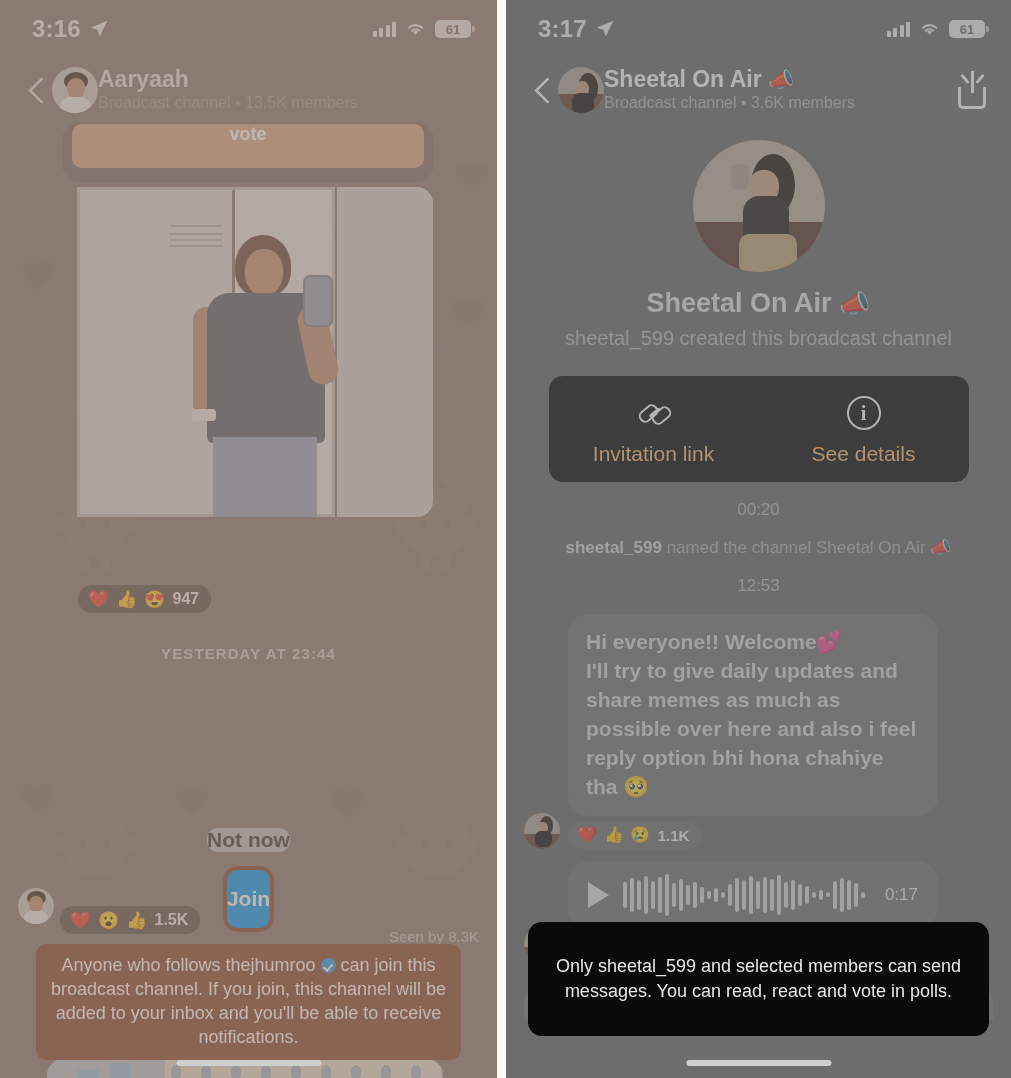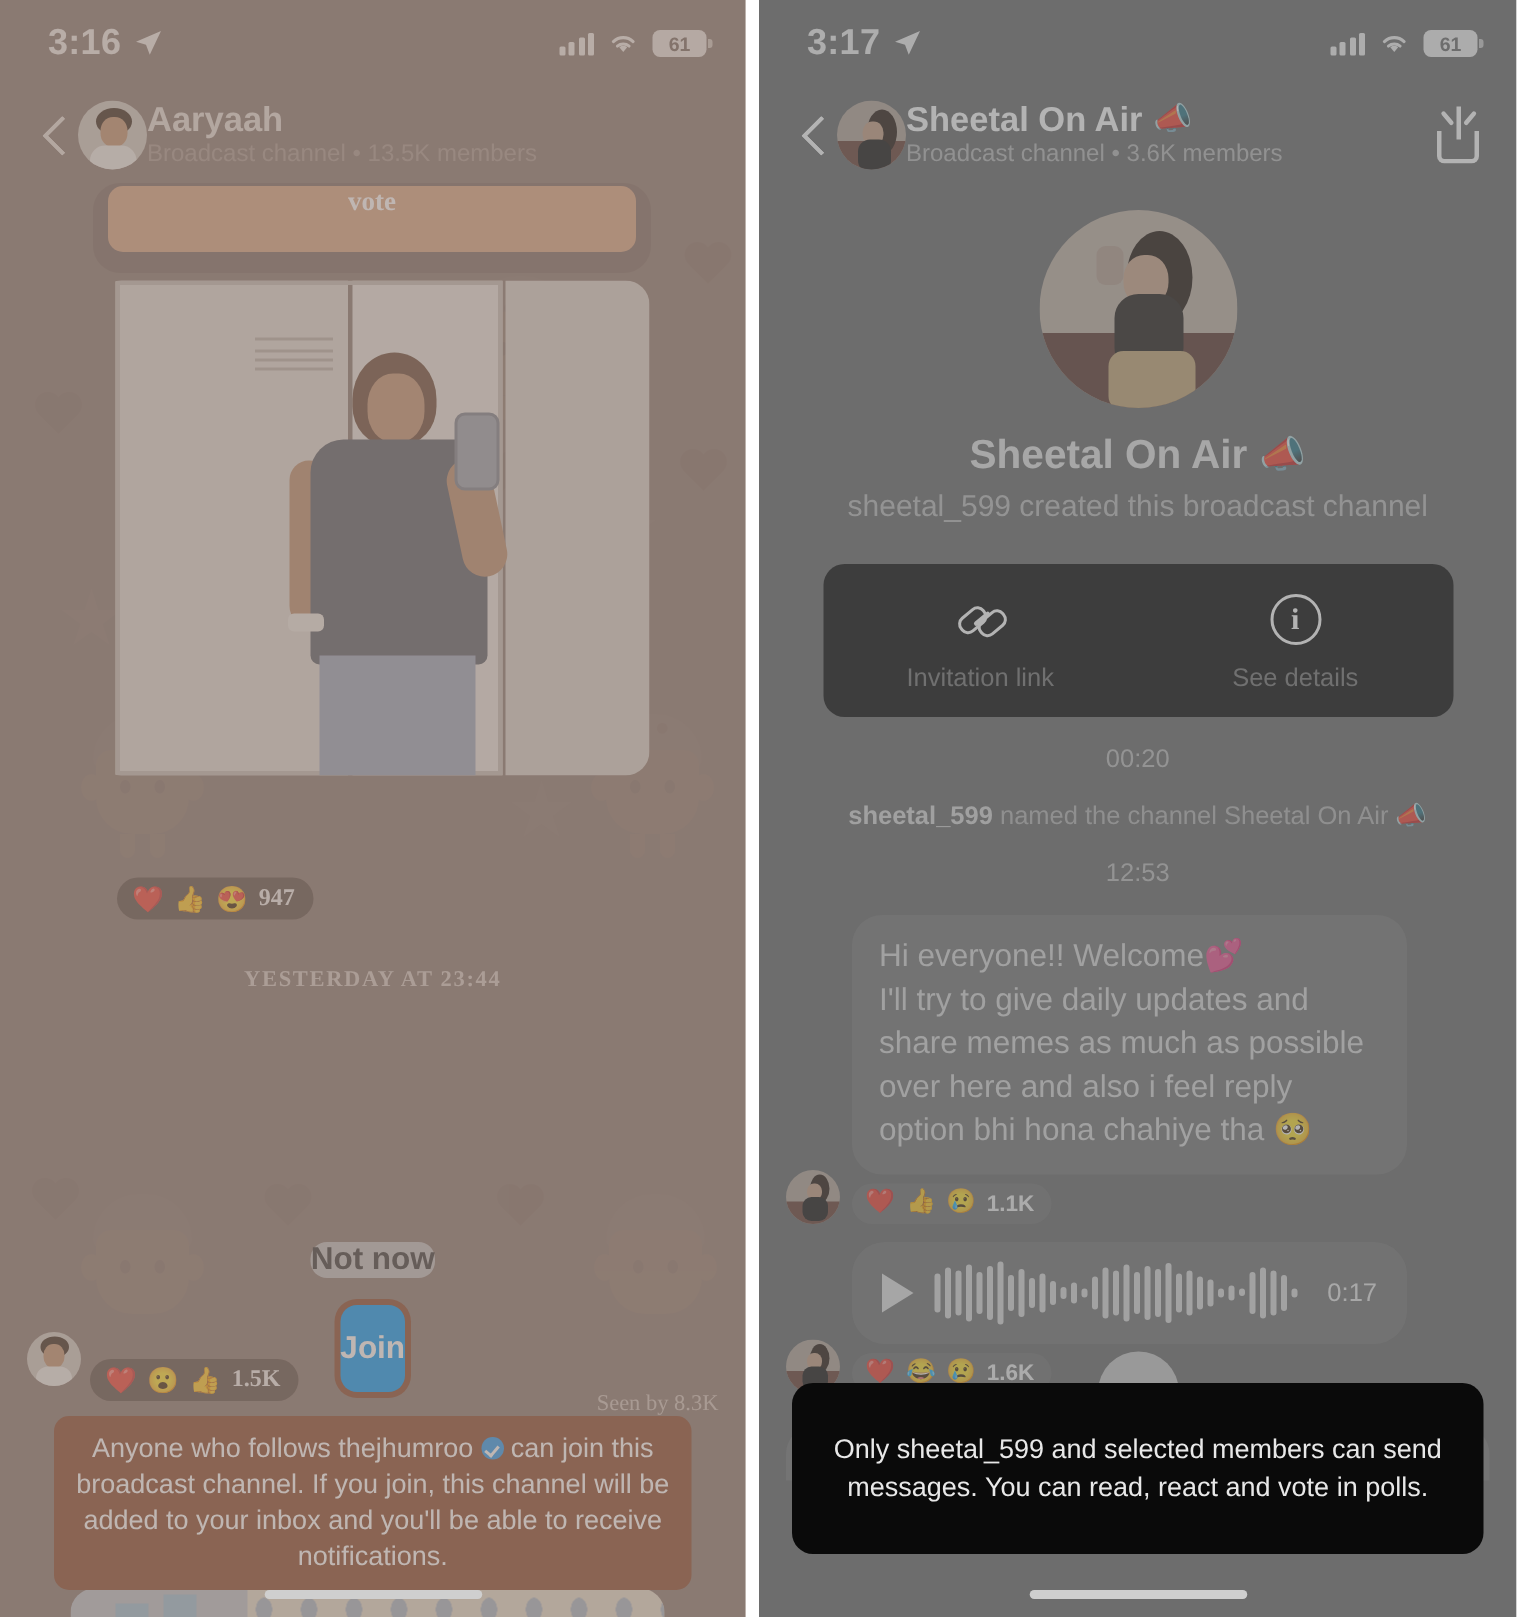--- a/index.html
+++ b/index.html
@@ -87,21 +87,21 @@
   .share-btn { width:34px; height:38px; flex:none; position:relative; cursor:pointer; color:#fff; }
   .share-btn .box { position:absolute; bottom:0; left:3px; width:28px; height:22px;
     border:3px solid currentColor; border-top:none; border-radius:0 0 5px 5px; }
   .share-btn .arw { position:absolute; top:0; left:15.5px; width:3px; height:22px; background:currentColor; }
   .share-btn .arw::before, .share-btn .arw::after{ content:""; position:absolute; top:1px; width:3px; height:11px; background:currentColor; border-radius:2px; }
   .share-btn .arw::before{ left:-4px; transform:rotate(-40deg); transform-origin:bottom; }
   .share-btn .arw::after { left:4px;  transform:rotate(40deg);  transform-origin:bottom; }
   .megaphone { font-size:21px; line-height:1; }
 
   
-  .chat-left { position:relative; z-index:10; height:calc(1078px - 58px - 72px);font-family:Liberation Serif, serif; }
+  .chat-left { position:relative; z-index:10; height:calc(1078px - 58px - 72px); }
 
   .poll-stub { position:absolute; top:-8px; left:62px; width:372px; height:60px;
     background:rgba(120,104,95,0.62); border-radius:18px; }
   .poll-opt { position:absolute; top:2px; left:10px; right:10px; height:44px;
     background:#d8a684; border-radius:10px; display:flex; align-items:flex-start; justify-content:center;
     color:#fff; font-size:18px; font-weight:700; padding-top:0px; }
 
   .msg-row { position:absolute; display:flex; align-items:flex-end; gap:8px; }
   .row-avatar { width:36px; height:36px; border-radius:50%; flex:none; overflow:hidden; position:relative; }
 
@@ -171,21 +171,21 @@
   .chat-right { position:relative; z-index:10; padding:0 18px; }
   .ch-hero { text-align:center; padding-top:10px; }
   .hero-avatar { width:132px; height:132px; border-radius:50%; margin:0 auto; overflow:hidden; position:relative; }
   .hero-name { margin-top:16px; font-size:27px; font-weight:700; color:#e6e6e6;
     display:flex; align-items:center; justify-content:center; gap:8px; }
   .hero-sub { margin-top:8px; font-size:20px; color:#bdbdbd; }
 
   .action-card { margin:26px auto 0 auto; width:420px; background:#0a0a0a; border-radius:14px;
     display:flex; padding:20px 0 16px 0; }
   .action-item { flex:1; display:flex; flex-direction:column; align-items:center; gap:12px; cursor:pointer; }
-  .action-label { color:#737373; font-size:17px; }
+  .action-label { color:#fdba74; font-size:21px; }
   .ic { width:34px; height:34px; position:relative; color:#fff; }
   .ic-link::before, .ic-link::after { content:""; position:absolute; width:17px; height:9px;
     border:2.6px solid currentColor; border-radius:6px; }
   .ic-link::before{ left:1px; top:11px; transform:rotate(-40deg); }
   .ic-link::after { left:14px; top:13px; transform:rotate(-40deg); }
   .ic-link .bar { position:absolute; left:11px; top:15px; width:13px; height:2.6px; background:currentColor; transform:rotate(-40deg); border-radius:2px; }
   .ic-plus { border:2.6px dashed currentColor; border-radius:50%; }
   .ic-plus::before, .ic-plus::after { content:""; position:absolute; background:currentColor; border-radius:2px; }
   .ic-plus::before{ left:13.5px; top:7px; width:2.6px; height:15px; }
   .ic-plus::after { left:7px; top:13.5px; width:15px; height:2.6px; }
@@ -524,21 +524,21 @@
         <div class="r-avatar">
           <div class="pa">
             <div class="bgc" style="background:#b8a89c;"></div>
             <div class="bgc" style="background:#6f4438; top:60%;"></div>
             <div class="hair" style="left:16px; top:3px; width:13px; height:19px; background:#2c1c14;"></div>
             <div class="skin" style="left:14px; top:9px; width:10px; height:11px; background:#caa287;"></div>
             <div class="skin" style="left:11px; top:18px; width:17px; height:16px; background:#1e1a18; border-radius:6px;"></div>
           </div>
         </div>
         <div class="stack">
-          <div class="bubble" style="white-space:pre-line;">Hi everyone!! Welcome💕
+          <div class="bubble" style="white-space:pre-line;font-weight:bold;">Hi everyone!! Welcome💕
 I'll try to give daily updates and share memes as much as possible over here and also i feel reply option bhi hona chahiye tha 🥺</div>
           <div class="r-react">
             <span class="em">❤️</span>
             <span class="em">👍</span>
             <span class="em">😢</span>
             <span>1.1K</span>
           </div>
         </div>
       </div>
 

